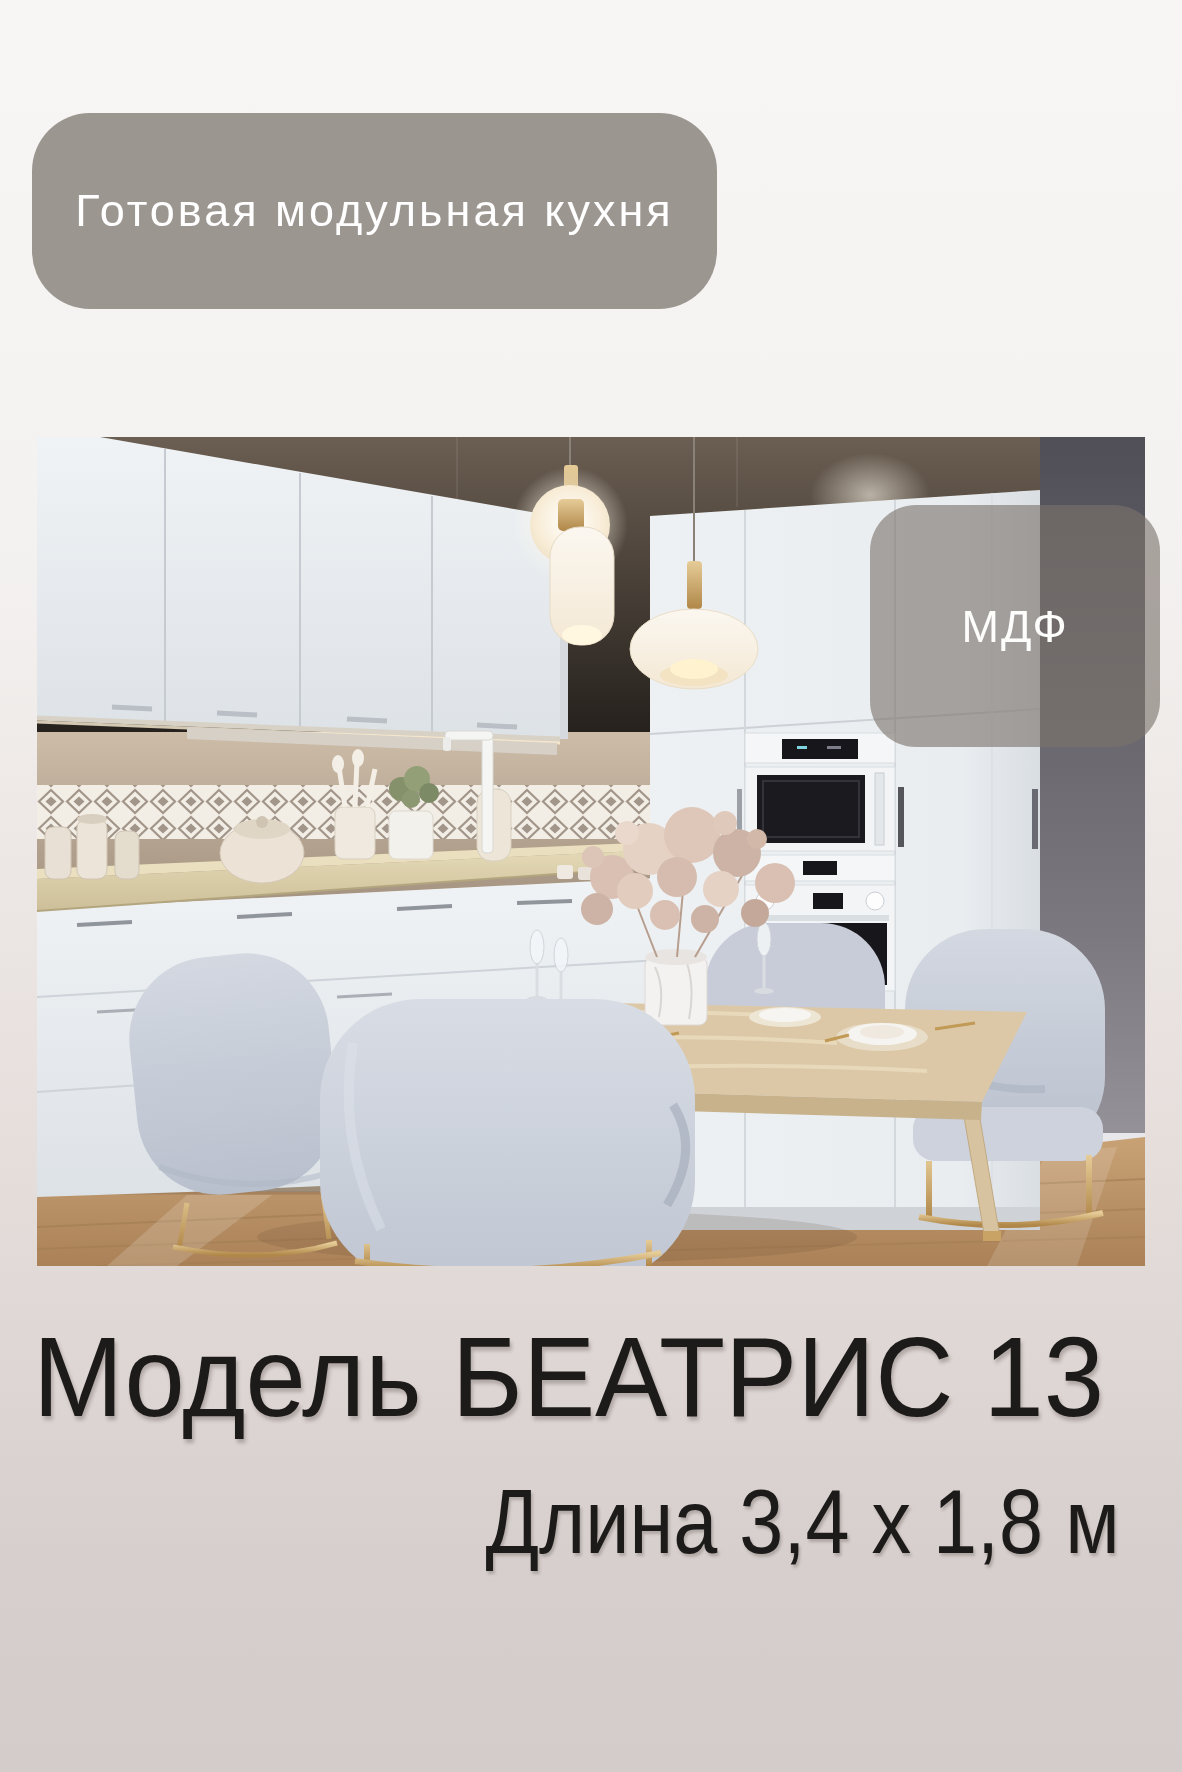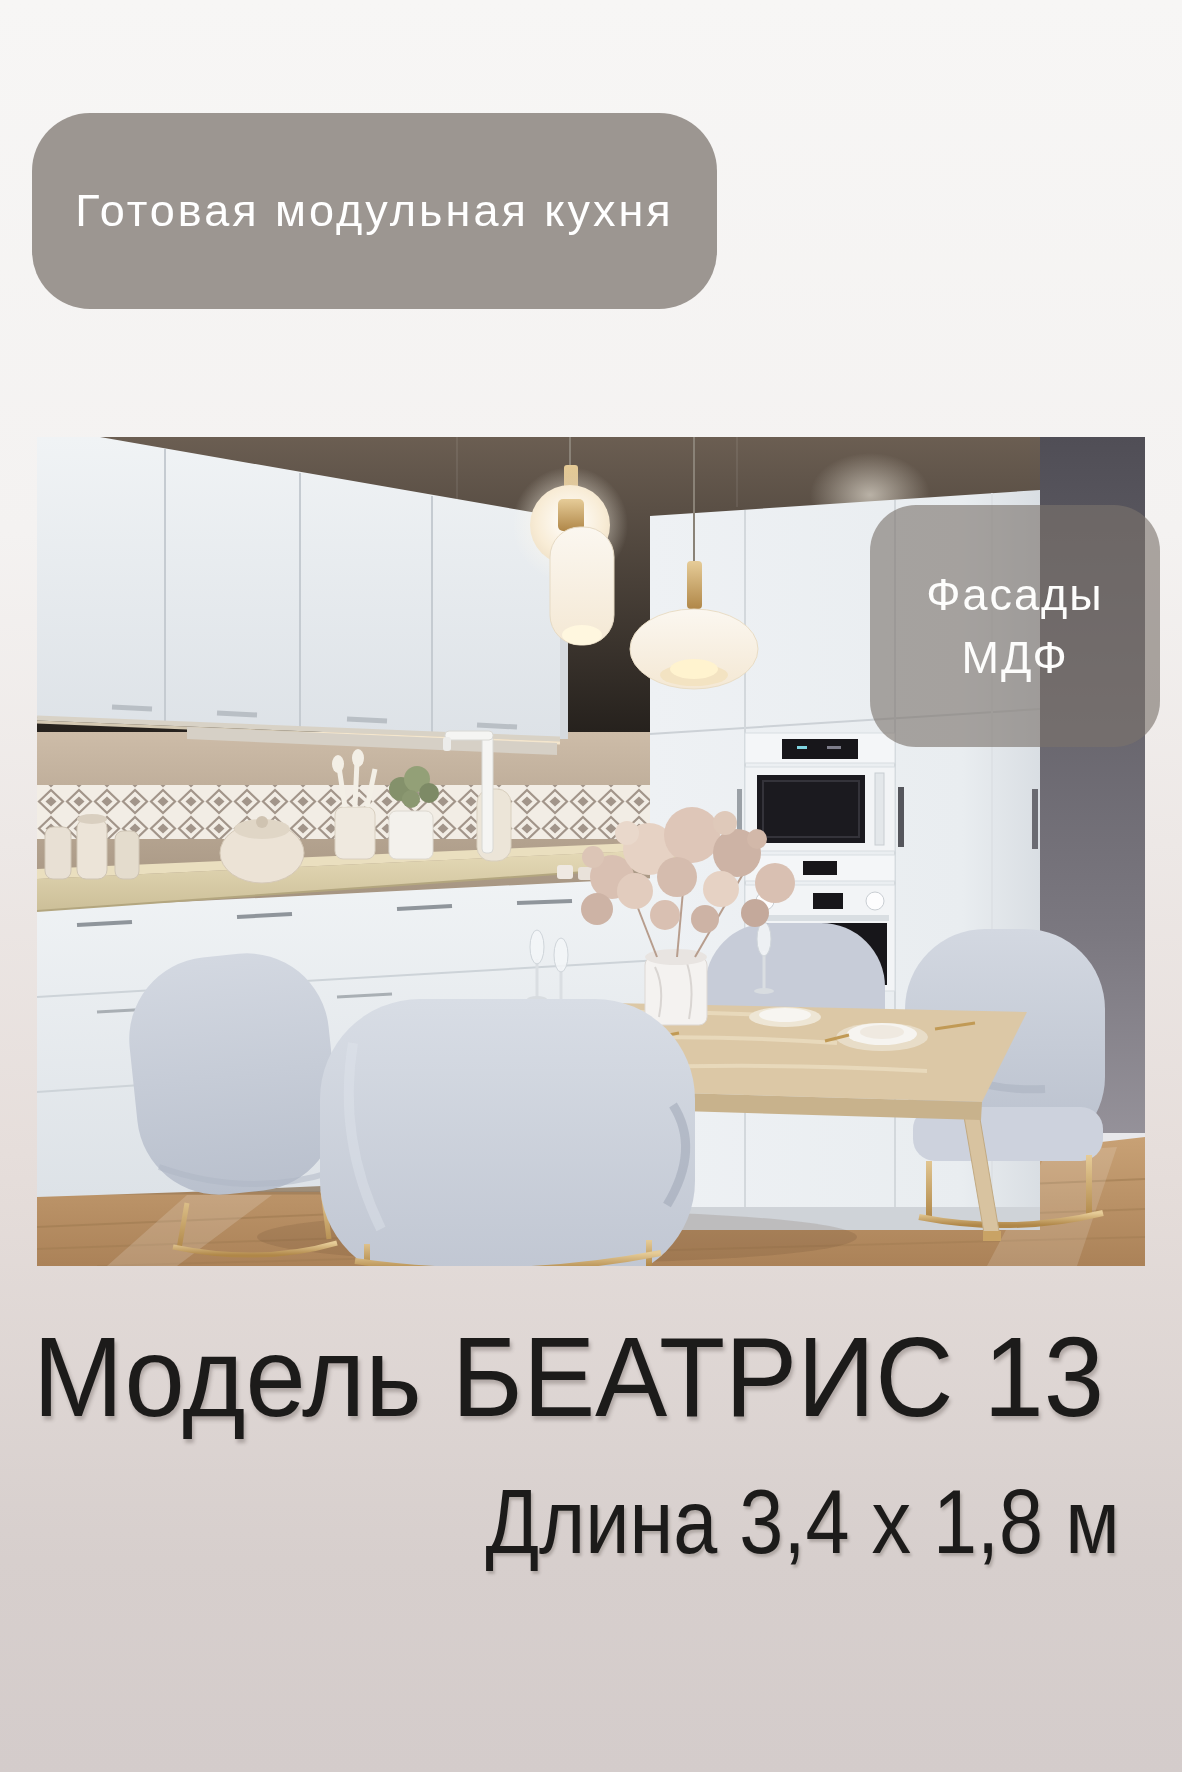--- a/index.html
+++ b/index.html
@@ -354,18 +354,17 @@
     <rect x="283" y="562" width="375" height="282" rx="100" fill="url(#chairG2)"></rect>
     <path d="M316,606 q-16,96 28,186" stroke="#e2e6ed" stroke-width="10" fill="none" opacity="0.4"></path>
     <path d="M636,668 q28,44 -6,100" stroke="#9aa2b2" stroke-width="9" fill="none" opacity="0.5"></path>
     <path d="M330,829 v-22 M612,829 v-26" stroke="url(#goldG)" stroke-width="6" fill="none"></path>
     <path d="M318,824 q150,22 306,-8" stroke="url(#goldG)" stroke-width="6" fill="none"></path>
   </g>
 </svg>
 </div>
 
 <div class="photo-badge">
-  <div class="pl">Фасады</div>
   <div class="pl">МДФ</div>
 </div>
 
 <div class="model-line">Модель БЕАТРИС 13</div>
 <div class="size-line">Длина 3,4 х 1,8 м</div>
 
 </body></html>

